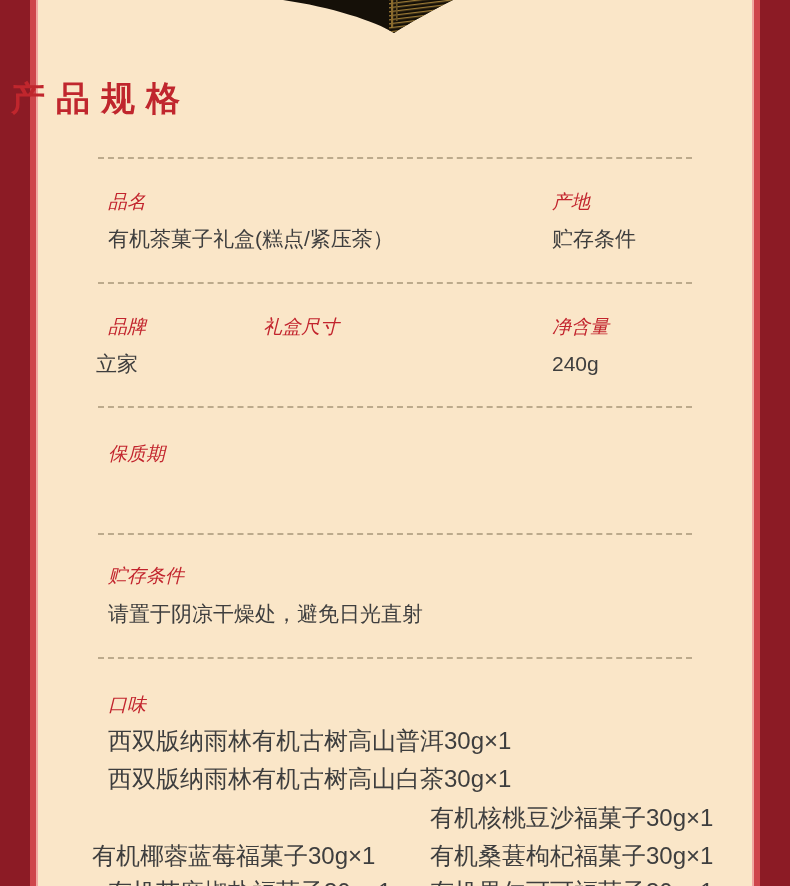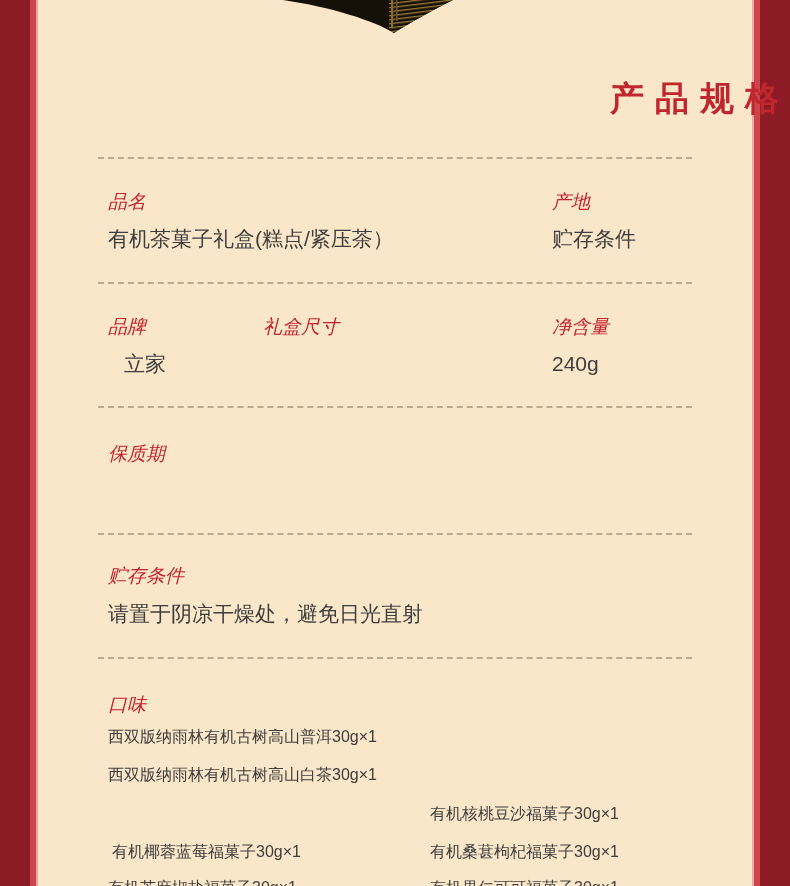--- a/index.html
+++ b/index.html
@@ -21,21 +21,21 @@
   .frame-left .pink{left:36px;}
   .frame-right{right:0;width:38px;}
   .frame-right .dark{right:0;}
   .frame-right .bright{right:30px;}
   .frame-right .pink{right:36px;}
 
   .box-corner{position:absolute;left:283px;top:0;width:172px;height:36px;}
 
   .page-title{
     position:absolute;left:0;top:76px;width:790px;
-    text-align:right;
+    text-align:left;
     font-size:34px;font-weight:bold;
     letter-spacing:11px;text-indent:11px;
     color:#C0262D;
     margin:0;
   }
   .dashline{
     position:absolute;left:98px;width:594px;height:0;
     border-top:2px dashed #BCAA8C;
   }
   .label{
@@ -43,21 +43,21 @@
     font-size:19px;color:#C2242D;
     line-height:1.1;white-space:nowrap;font-style:italic;
   }
   .value{
     position:absolute;
     font-size:21px;color:#3E3E3E;
     line-height:1.25;white-space:nowrap;
   }
   .flavor{
     position:absolute;
-    font-size:16px;color:#3E3E3E;
+    font-size:24px;color:#3E3E3E;
     line-height:1.2;white-space:nowrap;
   }
 </style>
 </head>
 <body>
 
 <div class="page">
 
   <div class="frame frame-left">
     <div class="dark"></div>
@@ -95,32 +95,32 @@
   <div class="dashline" style="top:406px"></div>
   <div class="dashline" style="top:533px"></div>
   <div class="dashline" style="top:657px"></div>
 
   <div class="label" style="left:108px;top:192px">品名</div>
   <div class="value" style="left:108px;top:226px">有机茶菓子礼盒(糕点/紧压茶）</div>
   <div class="label" style="left:552px;top:192px">产地</div>
   <div class="value" style="left:552px;top:226px">贮存条件</div>
 
   <div class="label" style="left:108px;top:317px">品牌</div>
-  <div class="value" style="left:124px;top:351px">立家</div>
+  <div class="value" style="left:96px;top:351px">立家</div>
   <div class="label" style="left:263px;top:317px">礼盒尺寸</div>
   <div class="label" style="left:552px;top:317px">净含量</div>
   <div class="value" style="left:552px;top:351px">240g</div>
 
   <div class="label" style="left:108px;top:444px">保质期</div>
 
   <div class="label" style="left:108px;top:566px">贮存条件</div>
   <div class="value" style="left:108px;top:601px">请置于阴凉干燥处，避免日光直射</div>
 
   <div class="label" style="left:108px;top:695px">口味</div>
   <div class="flavor" style="left:108px;top:727px">西双版纳雨林有机古树高山普洱30g×1</div>
   <div class="flavor" style="left:108px;top:765px">西双版纳雨林有机古树高山白茶30g×1</div>
   <div class="flavor" style="left:430px;top:804px">有机核桃豆沙福菓子30g×1</div>
-  <div class="flavor" style="left:112px;top:842px">有机椰蓉蓝莓福菓子30g×1</div>
+  <div class="flavor" style="left:92px;top:842px">有机椰蓉蓝莓福菓子30g×1</div>
   <div class="flavor" style="left:430px;top:842px">有机桑葚枸杞福菓子30g×1</div>
   <div class="flavor" style="left:108px;top:878px">有机芝麻椒盐福菓子30g×1</div>
   <div class="flavor" style="left:430px;top:878px">有机果仁可可福菓子30g×1</div>
 
 </div>
 
 </body></html>

